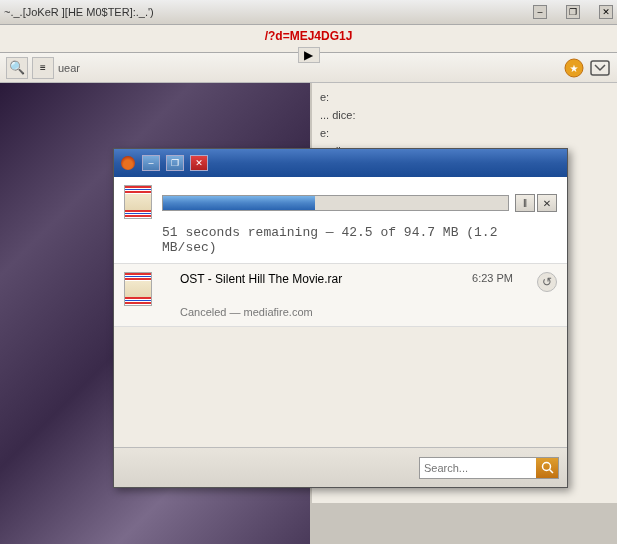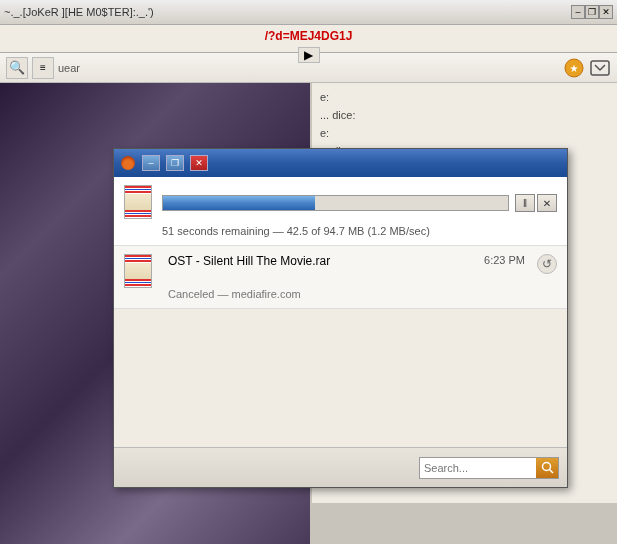--- a/index.html
+++ b/index.html
@@ -22,21 +22,21 @@
       background: #c8c4bc;
     }
 
     .bg-top-bar {
       height: 25px;
       background: linear-gradient(to bottom, #eee 0%, #d4d0c8 100%);
       border-bottom: 1px solid #aaa;
       display: flex;
       align-items: center;
       padding: 0 4px;
-      gap: 0;
+      gap: 19px;
     }
 
     .window-btn {
       width: 14px;
       height: 14px;
       border: 1px solid #888;
       background: #d4d0c8;
       font-size: 9px;
       display: flex;
       align-items: center;
@@ -220,33 +220,34 @@
       background: linear-gradient(to bottom, #f0ece4, #d8d4cc);
       display: flex;
       align-items: center;
       justify-content: center;
       cursor: pointer;
       font-size: 10px;
       color: #333;
     }
 
     .download-status {
-      font-size: 11px;
+      font-size: 13px;
       color: #555;
       margin-left: 38px;
+      font-family: Liberation Mono, monospace;
     }
 
     
     .download-item-cancelled {
       padding: 8px 10px;
       border-bottom: 1px solid #ddd;
       background: #f8f6f2;
       display: flex;
       align-items: flex-start;
-      gap: 12px;
+      gap: 24px;
     }
 
     .download-item-info {
       flex: 1;
     }
 
     .download-item-name {
       font-size: 12px;
       color: #000;
       margin-bottom: 2px;

